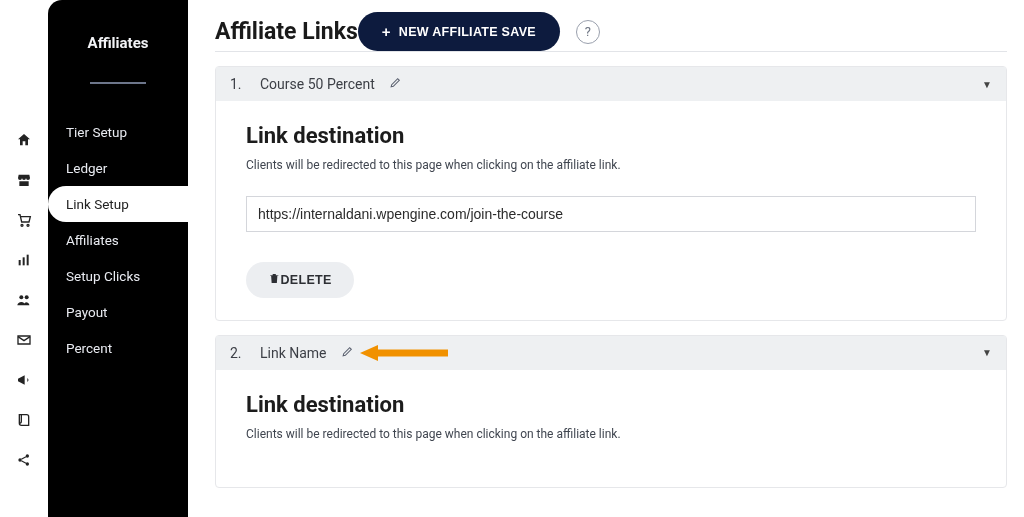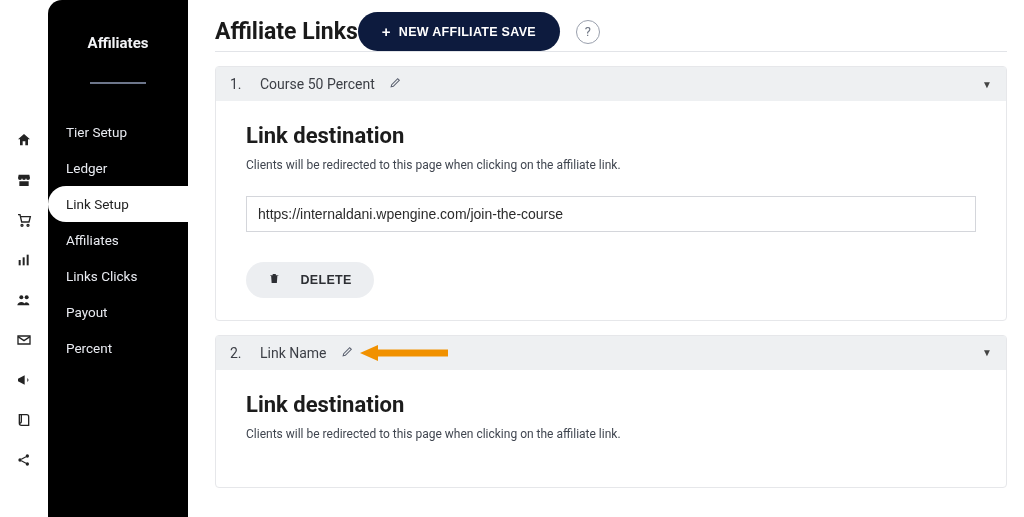--- a/index.html
+++ b/index.html
@@ -189,21 +189,21 @@
     background: #eceef1;
     border: none;
     border-radius: 22px;
     padding: 10px 22px;
     font-weight: 700;
     font-size: 12.5px;
     letter-spacing: 0.3px;
     color: #2d2f34;
     display: inline-flex;
     align-items: center;
-    gap: 20px;
+    gap: 0;
     cursor: pointer;
   }
   .btn-row .spacer-mid { flex: 1; text-align: center; }
   .btn-row .spacer-right { flex: 1; text-align: right; }
 
   .svgic { width: 1em; height: 1em; display: inline-block; }
 </style>
 </head>
 <body>
 
@@ -266,21 +266,21 @@
   </div>
 </div>
 
 <div class="sidebar">
   <div class="sidebar-title">Affiliates</div>
   <div class="sidebar-hr"></div>
   <div class="side-item">Tier Setup</div>
   <div class="side-item">Ledger</div>
   <div class="side-item active">Link Setup</div>
   <div class="side-item">Affiliates</div>
-  <div class="side-item">Links Clicks</div>
+  <div class="side-item">Setup Clicks</div>
   <div class="side-item">Payout</div>
   <div class="side-item">Percent</div>
 </div>
 
 <div class="main">
   <div class="top-row">
     <div class="page-title">Affiliate Links</div>
     <div class="top-right">
       <button class="new-btn">
         <span style="font-size:15px;font-weight:700">+</span>

